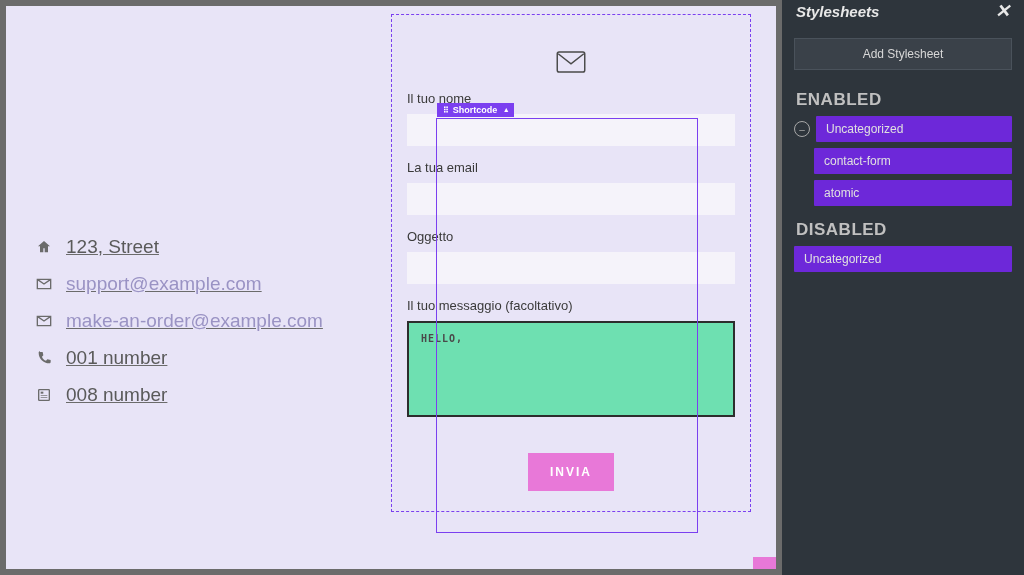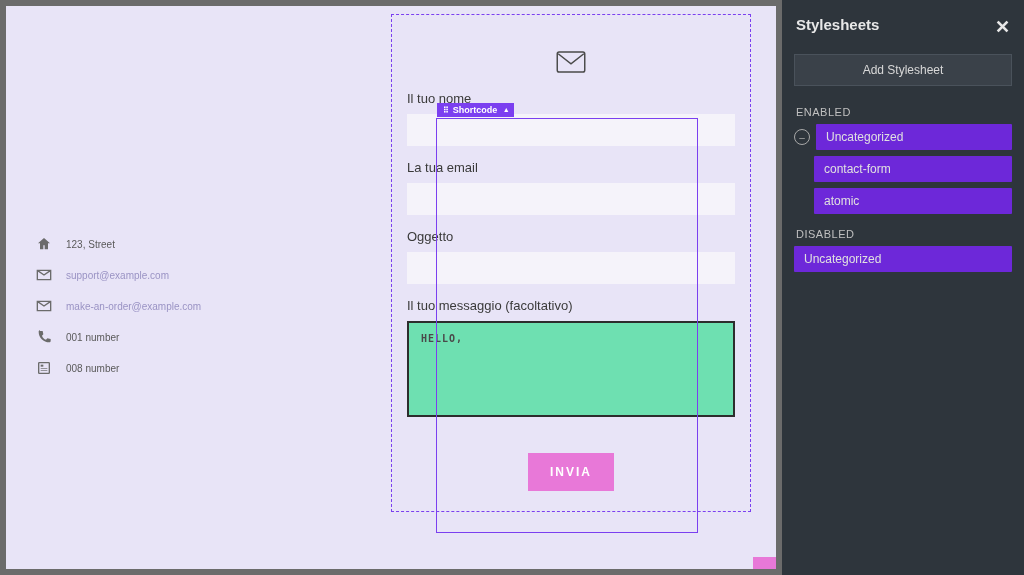--- a/index.html
+++ b/index.html
@@ -23,21 +23,22 @@
   background: #e8e4f7;
   flex: 1;
   display: flex;
   position: relative;
   overflow: hidden;
 }
 .left-info {
   padding: 230px 0 16px 30px;
   width: 380px;
   color: #6b6b6b;
-  font-size: 10px;
+  font-size: 19px;
+  text-decoration: underline;
 }
 .info-row {
   display: flex;
   align-items: center;
   gap: 14px;
   margin-bottom: 15px;
 }
 .info-row .ic {
   width: 16px;
   height: 16px;
@@ -132,41 +133,43 @@
 .sidebar {
   width: 242px;
   background: #2e353c;
   color: #e8e8e8;
   padding: 0;
   font-size: 13px;
 }
 .side-head {
   display: flex;
   justify-content: space-between;
-  padding: 16px 14px 10px 14px;
+  align-items: center;
+  padding: 0 14px 10px 14px;
+  font-style: italic;
 }
 .side-head h3 { font-size: 15px; font-weight: 700; }
 .close-x { font-size: 18px; font-weight: bold; cursor: pointer; }
 .btn-row {
   display: flex;
   gap: 8px;
   padding: 6px 12px 14px 12px;
 }
 .btn-row button {
   flex: 1;
   background: #3a4149;
   border: 1px solid #4a525b;
   color: #d8d8d8;
   font-size: 12px;
   padding: 8px 4px;
   cursor: pointer;
 }
 .sec-label {
-  font-size: 11px;
-  font-weight: 400;
+  font-size: 17px;
+  font-weight: 700;
   letter-spacing: 0.5px;
   color: #c0c0c0;
   padding: 6px 14px;
 }
 .sheet-row {
   display: flex;
   align-items: center;
   gap: 6px;
   padding: 0 12px 6px 12px;
 }

